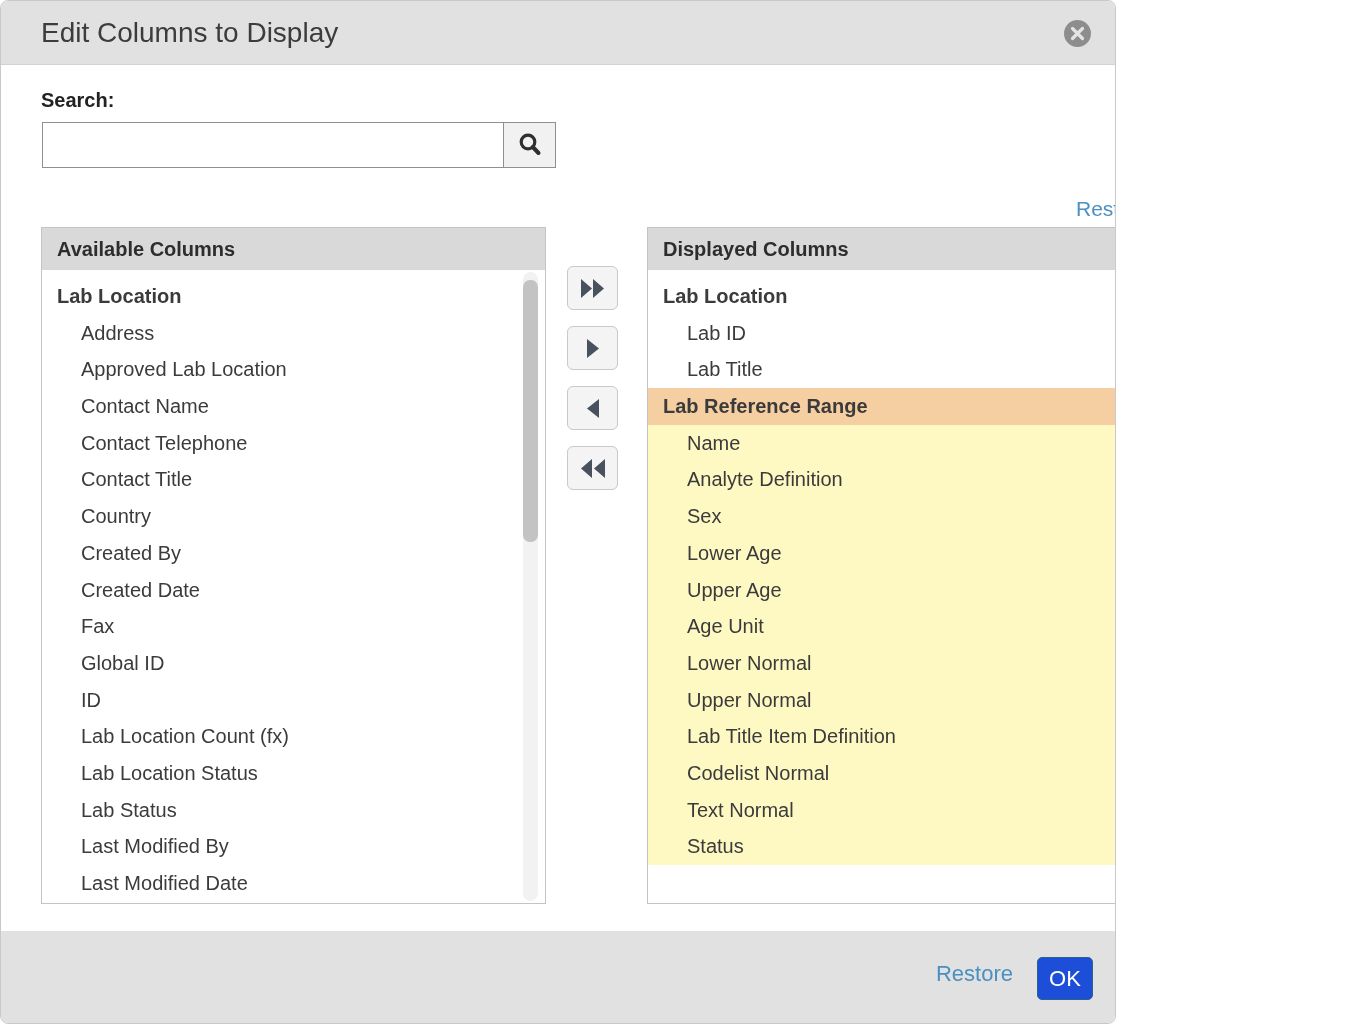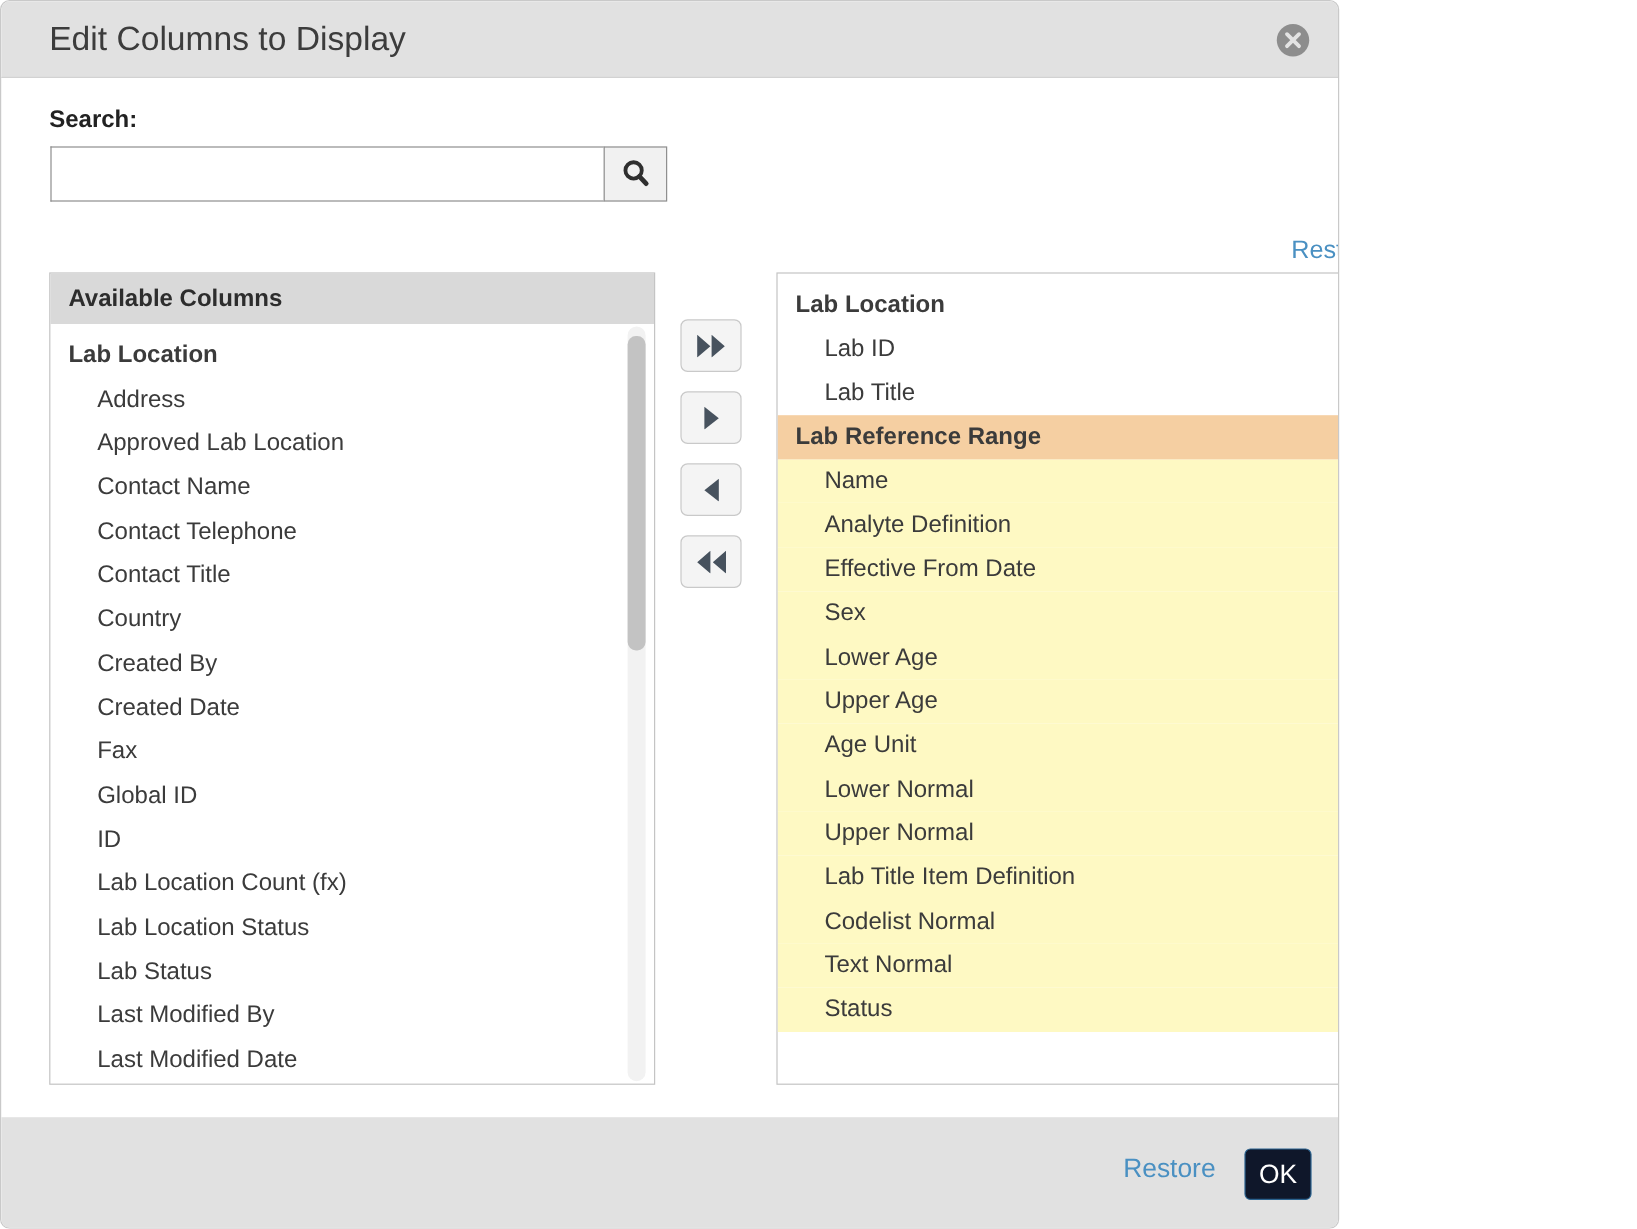--- a/index.html
+++ b/index.html
@@ -62,21 +62,21 @@
   .col-right .sqbtn { left:1172px; }
   .sqbtn.b1 { top:265px; } .sqbtn.b2 { top:325px; }
   .sqbtn.b3 { top:385px; } .sqbtn.b4 { top:445px; }
 
   
   .footer { position:absolute; left:0; bottom:0; width:100%; height:92px;
               background:#e1e1e1; }
   .cancel { position:absolute; right:102px; top:30px; font-size:22px; color:#4a90c2;
               text-decoration:none; cursor:pointer; }
   .ok-btn { position:absolute; right:22px; top:26px; width:56px; height:43px;
-              background:#0f172a; border:1px solid #2a628f; border-radius:5px;
+              background:#1d4ed8; border:1px solid #2a628f; border-radius:5px;
               color:#ffffff; font-size:22px; cursor:pointer;
               font-family:"Liberation Sans", sans-serif; }
 </style>
 </head>
 <body>
 
 <div class="dialog">
 
   <div class="titlebar">
     <span class="title">Edit Columns to Display</span>
@@ -118,28 +118,28 @@
         <div class="row item">Lab Status</div>
         <div class="row item">Last Modified By</div>
         <div class="row item">Last Modified Date</div>
         <div class="scroll-track">
         <div class="scroll-thumb"></div>
       </div>
     </div>
   </div>
 
   <div class="listbox displayed">
+    <div class="listheader">Displayed Columns</div>
     <div class="listbody">
       <div class="row group">Lab Location</div>
         <div class="row item">Lab ID</div>
         <div class="row item">Lab Title</div>
         <div class="row group sel-group">Lab Reference Range</div>
         <div class="row item sel-item">Name</div>
         <div class="row item sel-item">Analyte Definition</div>
-        <div class="row item sel-item">Effective From Date</div>
         <div class="row item sel-item">Sex</div>
         <div class="row item sel-item">Lower Age</div>
         <div class="row item sel-item">Upper Age</div>
         <div class="row item sel-item">Age Unit</div>
         <div class="row item sel-item">Lower Normal</div>
         <div class="row item sel-item">Upper Normal</div>
         <div class="row item sel-item">Lab Title Item Definition</div>
         <div class="row item sel-item">Codelist Normal</div>
         <div class="row item sel-item">Text Normal</div>
         <div class="row item sel-item">Status</div>

